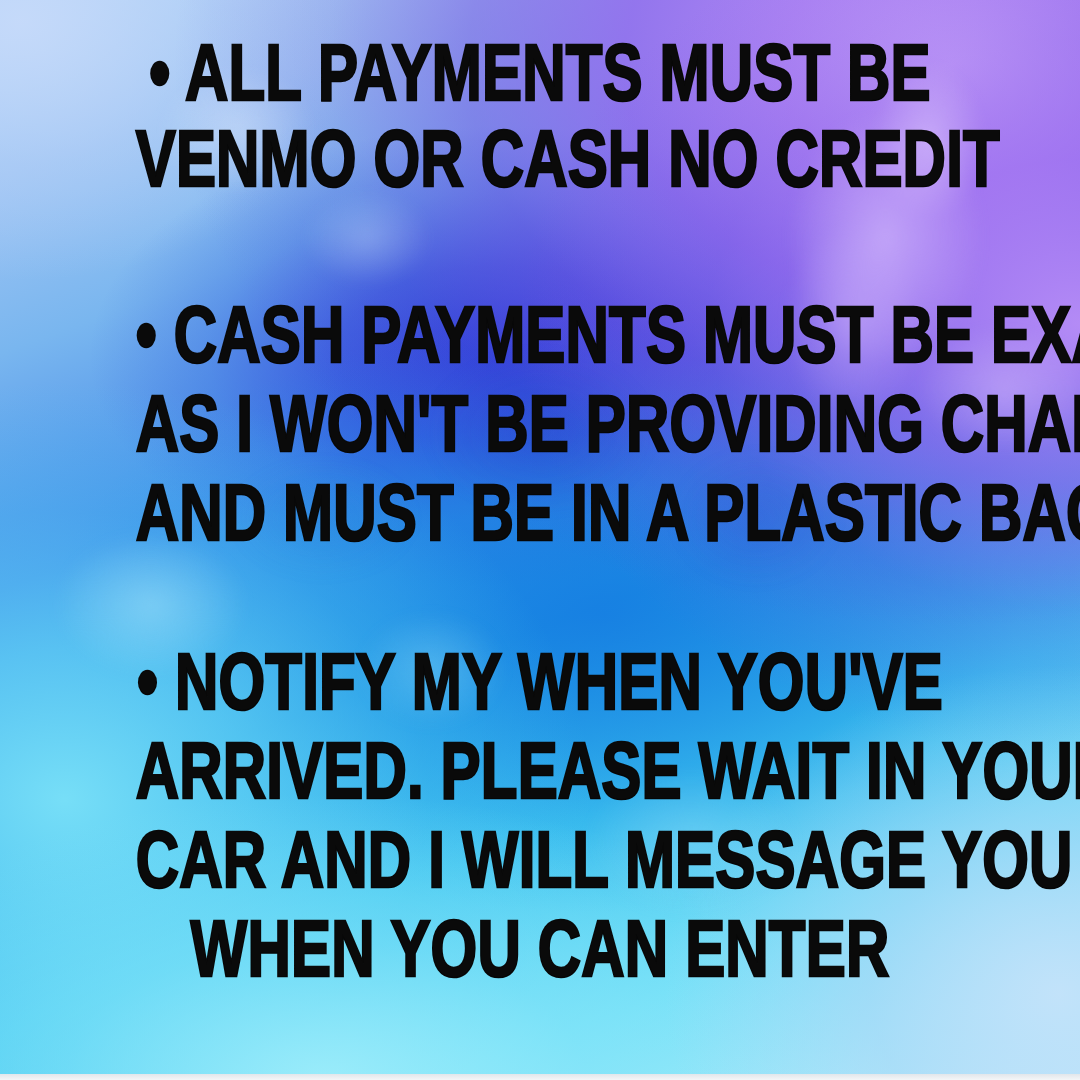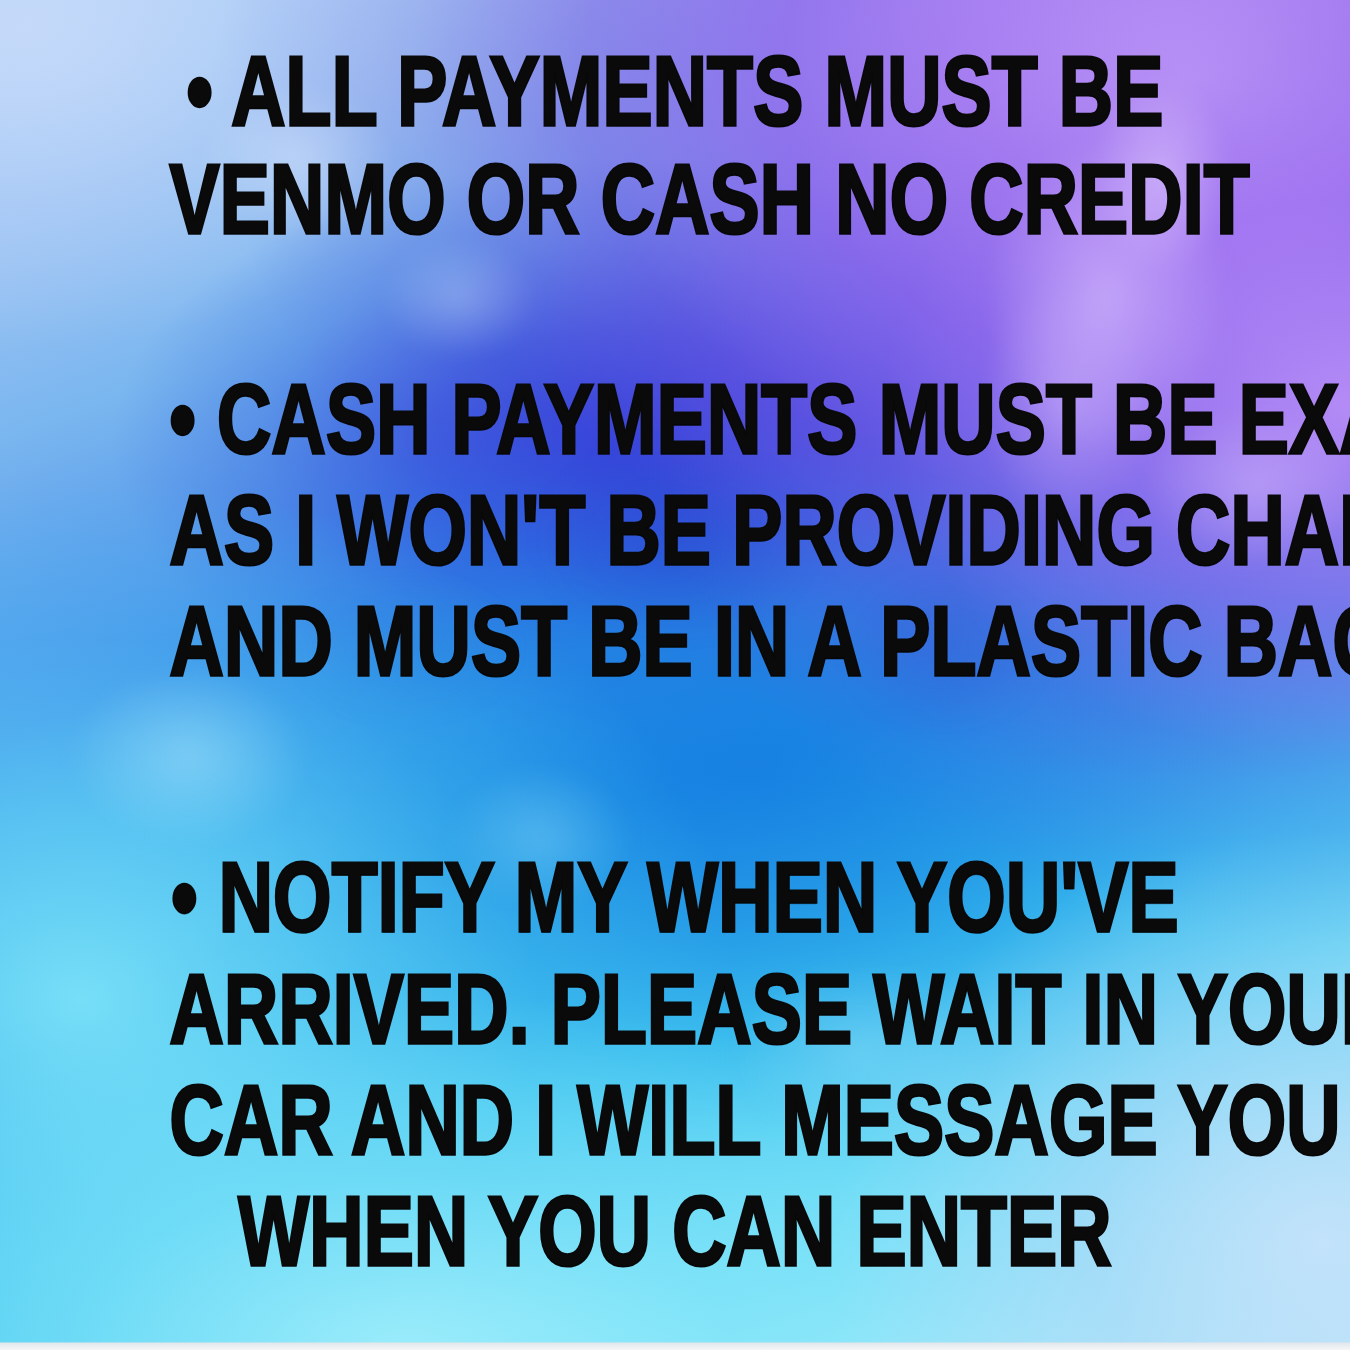--- a/index.html
+++ b/index.html
@@ -195,21 +195,21 @@
 
   
   #block-payments { margin-top: 30px; }
   #block-payments .rule-line { font-size: 79px; line-height: 86px; }
 
   
   #block-cash { margin-top: 88px; }
   #block-cash .rule-line { font-size: 79px; line-height: 89px; }
 
   
-  #block-notify { margin-top: 116px; }
+  #block-notify { margin-top: 80px; }
   #block-notify .rule-line { font-size: 79px; line-height: 89px; }
 </style>
 </head>
 <body>
 
 <div id="canvas">
 
   <div class="bg-layer" id="bg-base"></div>
   <div class="bg-layer" id="bg-pale-left"></div>
   <div class="bg-layer" id="bg-indigo-core"></div>

